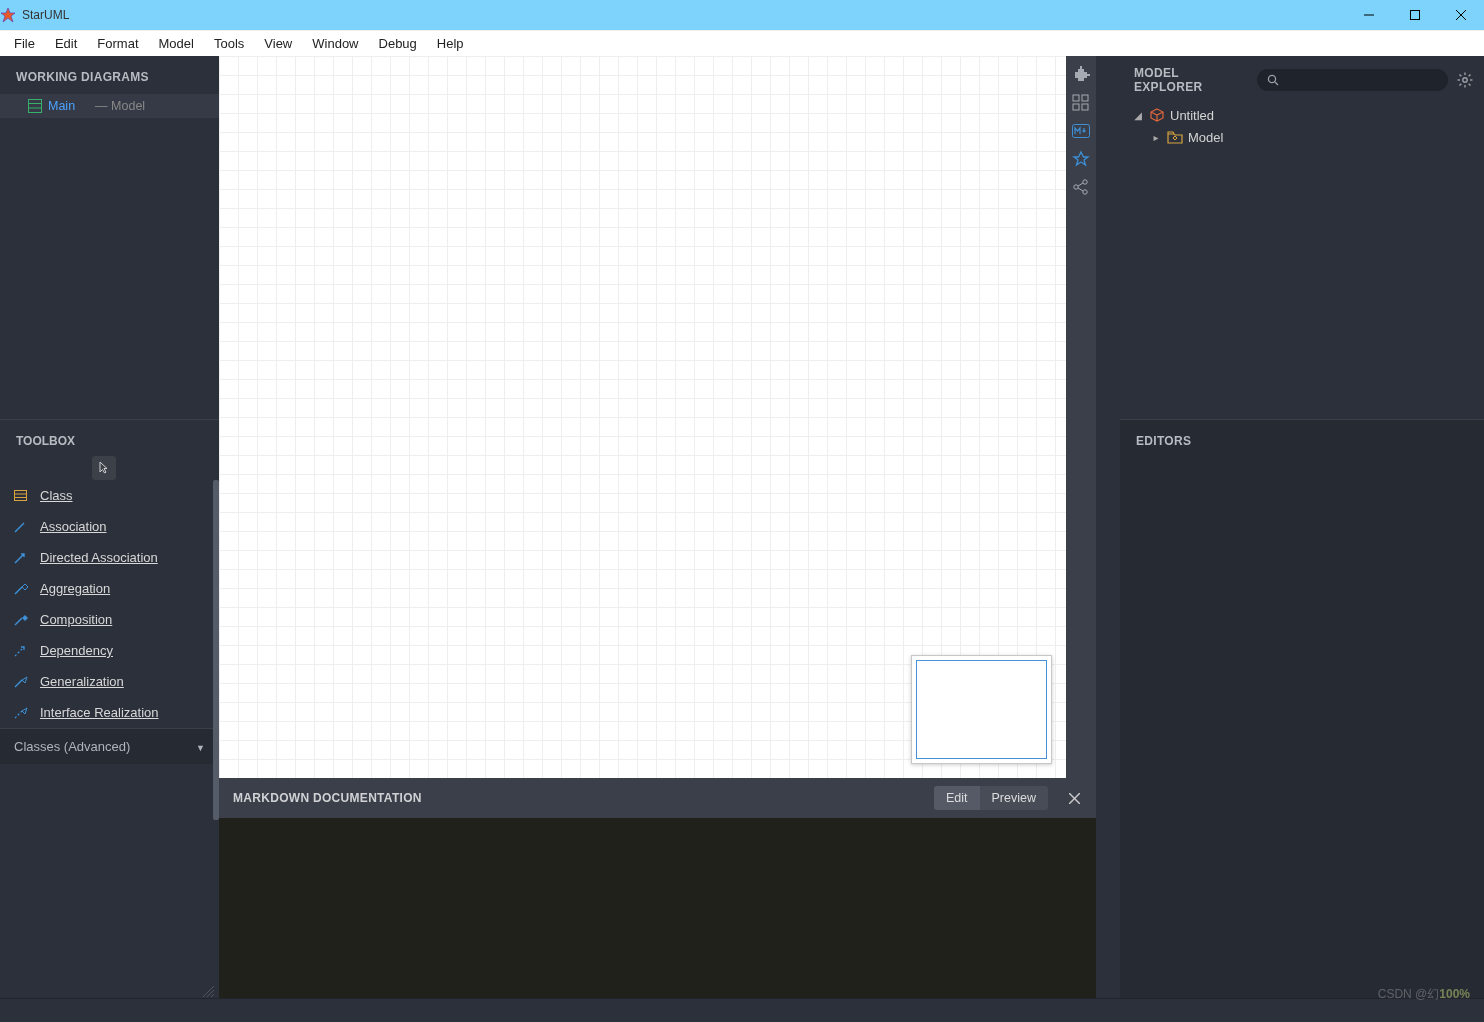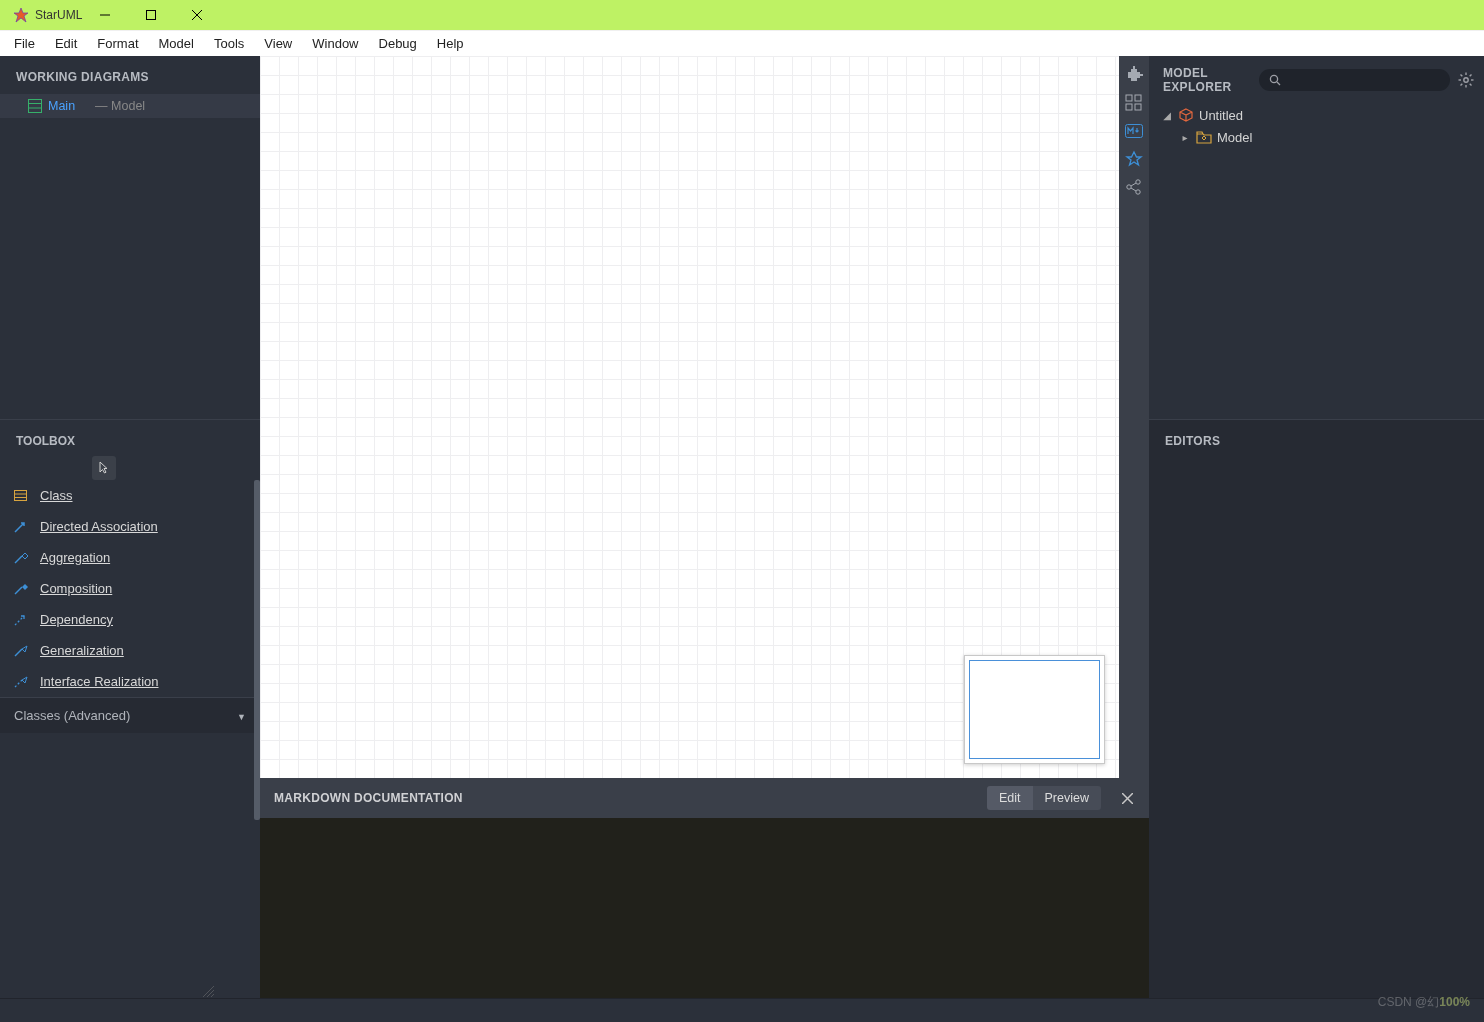--- a/index.html
+++ b/index.html
@@ -1,31 +1,31 @@
 <!DOCTYPE html>
 <html><head>
   <meta charset="utf-8">
   <style>
     * { box-sizing: border-box; margin: 0; padding: 0; font-family: "Segoe UI", Arial, sans-serif; }
     body { width: 1484px; height: 1022px; overflow: hidden; background: #2b2f38; display:flex; flex-direction:column; }
     
-    .titlebar { height: 30px; background: #bef264; display:flex; align-items:center; padding:0 13px; }
+    .titlebar { height: 30px; background: #7dd3fc; display:flex; align-items:center; padding:0 0; justify-content:space-between; }
     .titlebar-left { display:flex; align-items:center; gap:6px; }
     .tb-icon { width:16px; height:16px; }
     .tb-title { font-size:12px; color:#333; }
     .win-btns { display:flex; height:100%; }
     .win-btn { width:46px; height:30px; display:flex; align-items:center; justify-content:center; cursor:pointer; }
     .win-btn svg { stroke:#000; }
     
     .menubar { height:26px; background:#fff; display:flex; align-items:center; padding:0 4px; border-top:1px solid #f0f0f0;text-align:right; }
     .menu-item { padding:2px 10px; font-size:13px; color:#222; cursor:pointer; }
     
     .workspace { flex:1; display:flex; min-height:0; }
     
-    .left-col { width:260px; background:#2b303a; display:flex; flex-direction:column; }
+    .left-col { width:219px; background:#2b303a; display:flex; flex-direction:column; }
     .panel-title { font-size:12px; font-weight:600; color:#b7bbc2; padding:14px 16px 10px; letter-spacing:0.3px; }
     .wd-item { display:flex; align-items:center; gap:6px; padding:5px 14px 5px 28px; background:#353a46; cursor:pointer; }
     .wd-icon { width:14px; height:14px; }
     .wd-name { font-size:12.5px; color:#4aa3ff; }
     .wd-dash { font-size:12.5px; color:#888; margin-left:14px; }
     .working-diagrams { height:363px; }
     .toolbox { flex:1; border-top: 1px solid #3a3f4a; position:relative; display:flex; flex-direction:column; }
     .toolbox-header { padding:14px 16px 8px; font-size:12px; font-weight:600; color:#b7bbc2; }
     .cursor-btn { width:24px; height:24px; background:#3b4049; border-radius:3px; display:flex; align-items:center; justify-content:center; margin-left:92px; cursor:pointer; }
     .toolbox-scroll { flex:1; overflow:hidden; position:relative; }
@@ -45,39 +45,39 @@
     .markdown-panel { height:220px; display:flex; flex-direction:column; }
     .md-header { height:40px; display:flex; align-items:center; justify-content:space-between; padding:0 12px 0 14px; background:#3a3f49; }
     .md-title { font-size:12px; font-weight:600; color:#d0d1d4; letter-spacing:0.3px; }
     .md-btns { display:flex; align-items:center; gap:6px; }
     .md-mode-btns { display:flex; border-radius:3px; overflow:hidden; }
     .md-btn { padding:5px 12px; font-size:12.5px; color:#ddd; background:#474c57; cursor:pointer; }
     .md-btn.active { background:#555a66; }
     .md-close { width:20px; height:20px; display:flex; align-items:center; justify-content:center; cursor:pointer; margin-left:10px; }
     .md-body { flex:1; background:#21211b; }
     
-    .right-col { width:335px; background:#2b303a; display:flex; flex-direction:column; }
+    .right-col { width:388px; background:#2b303a; display:flex; flex-direction:column;padding-left:24px; }
     .model-explorer { height:363px; display:flex; flex-direction:column; }
     .me-header { display:flex; align-items:center; padding:10px 10px 6px 14px; gap:8px; }
     .me-title { font-size:12px; font-weight:600; color:#b7bbc2; letter-spacing:0.3px; }
     .search-wrap { flex:1; display:flex; align-items:center; background:#1f232b; border-radius:12px; padding:3px 10px; height:22px; }
     .search-icon-svg { margin-right:4px; }
     .search-input { flex:1; background:transparent; border:none; outline:none; color:#ccc; font-size:12px; }
     .gear-btn { width:18px; height:18px; cursor:pointer; display:flex;align-items:center;justify-content:center; }
     .tree { padding:4px 8px 4px 8px; }
     .tree-row { display:flex; align-items:center; gap:5px; padding:3px 0; font-size:13px; color:#d4d4d4; cursor:pointer; }
     .tree-indent-1 { padding-left:4px; }
     .tree-indent-2 { padding-left:22px; }
     .tree-arrow { width:12px; display:inline-flex; justify-content:center; font-size:10px; color:#aaa; }
     .tree-icon { width:16px; height:16px; display:flex; align-items:center; justify-content:center; }
     .editors-panel { flex:1; border-top:1px solid #3a3f4a; background:#262a33; }
     .editors-title { font-size:12px; font-weight:600; color:#b7bbc2; padding:14px 16px; letter-spacing:0.3px; }
     
     .statusbar { height:24px; background:#2b303a; border-top:1px solid #21242c; }
-    .watermark { position:fixed; bottom:11px; right:14px; font-size:12px; color:rgba(200,200,200,0.35); }
+    .watermark { position:fixed; bottom:19px; right:14px; font-size:12px; color:rgba(200,200,200,0.35); }
     .watermark b { color:rgba(200,220,120,0.5); }
     .resize-handle { position:absolute; left:200px; bottom:0; width:16px; height:12px; opacity:0.4; }
     
     .arrow-up::after { content:"▲"; font-size:9px; }
     .arrow-down::after { content:"▼"; font-size:9px; }
   </style>
 </head>
 <body>
 
 <div class="titlebar">
@@ -150,20 +150,28 @@
               <svg width="16" height="12" viewBox="0 0 16 12">
                 <rect x="0.5" y="0.5" width="12" height="10" fill="none" stroke="#d8a43f"></rect>
                 <line x1="0.5" y1="4" x2="12.5" y2="4" stroke="#d8a43f"></line>
                 <line x1="0.5" y1="7.5" x2="12.5" y2="7.5" stroke="#d8a43f"></line>
               </svg>
             </span>
           <span>Class</span>
         </div>
 
 
+        <div class="tool-item">
+          <span class="tool-glyph">
+              <svg width="16" height="12" viewBox="0 0 16 12">
+                <path d="M1 11 L10 2" stroke="#3d8fd6" stroke-width="1.5"></path>
+              </svg>
+            </span>
+          <span>Association</span>
+        </div>
 
         <div class="tool-item">
           <span class="tool-glyph">
               <svg width="16" height="12" viewBox="0 0 16 12">
                 <path d="M1 11 L10 2 M7 2 L10 2 L10 5" stroke="#3d8fd6" stroke-width="1.5" fill="none"></path>
               </svg>
             </span>
           <span>Directed Association</span>
         </div>
 

